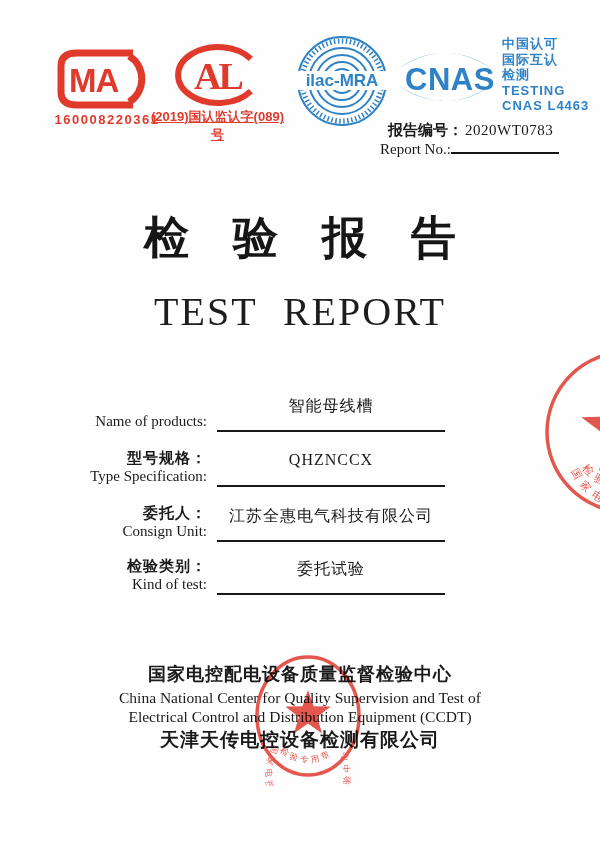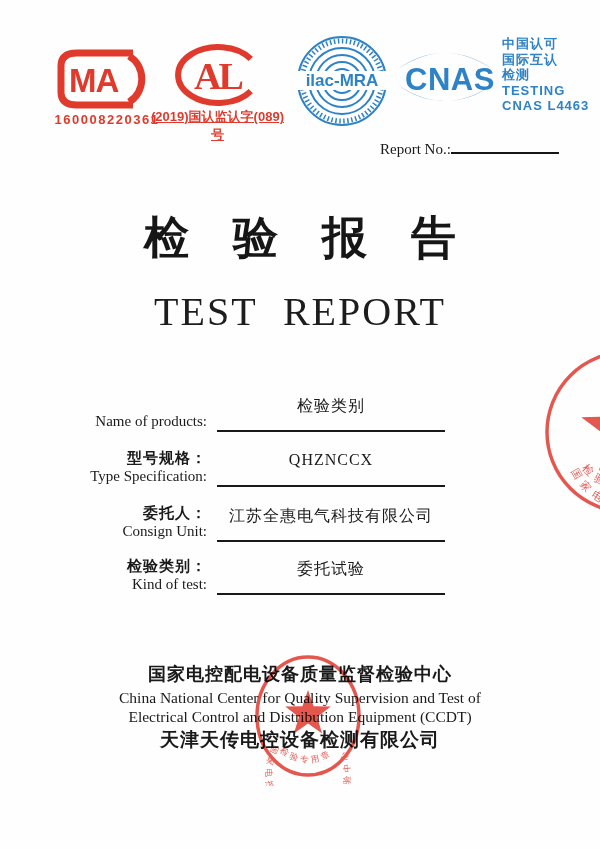--- a/index.html
+++ b/index.html
@@ -86,30 +86,33 @@
   </svg>
 
   <div class="abs acc-block">
     <div class="acc-line">中国认可</div>
     <div class="acc-line">国际互认</div>
     <div class="acc-line">检测</div>
     <div class="acc-line">TESTING</div>
     <div class="acc-line">CNAS L4463</div>
   </div>
 
+  <div class="abs report-zh">
+    <span class="lab">报告编号：</span><span class="val">2020WT0783</span>
+  </div>
   <div class="abs report-en">
     <span>Report No.:</span><span class="report-underline"></span>
   </div>
 
   <div class="abs title-zh">检验报告</div>
   <div class="abs title-en">TEST REPORT</div>
 
   <div class="abs field f1">
     <div class="f-en">Name of products:</div>
-    <div class="f-value">检验类别</div>
+    <div class="f-value">智能母线槽</div>
     <div class="f-line"></div>
   </div>
   <div class="abs field f3">
     <div class="f-zh">委托人：</div>
     <div class="f-en">Consign Unit:</div>
     <div class="f-value">江苏全惠电气科技有限公司</div>
     <div class="f-line"></div>
   </div>
   <div class="abs field f2">
     <div class="f-zh">型号规格：</div>

